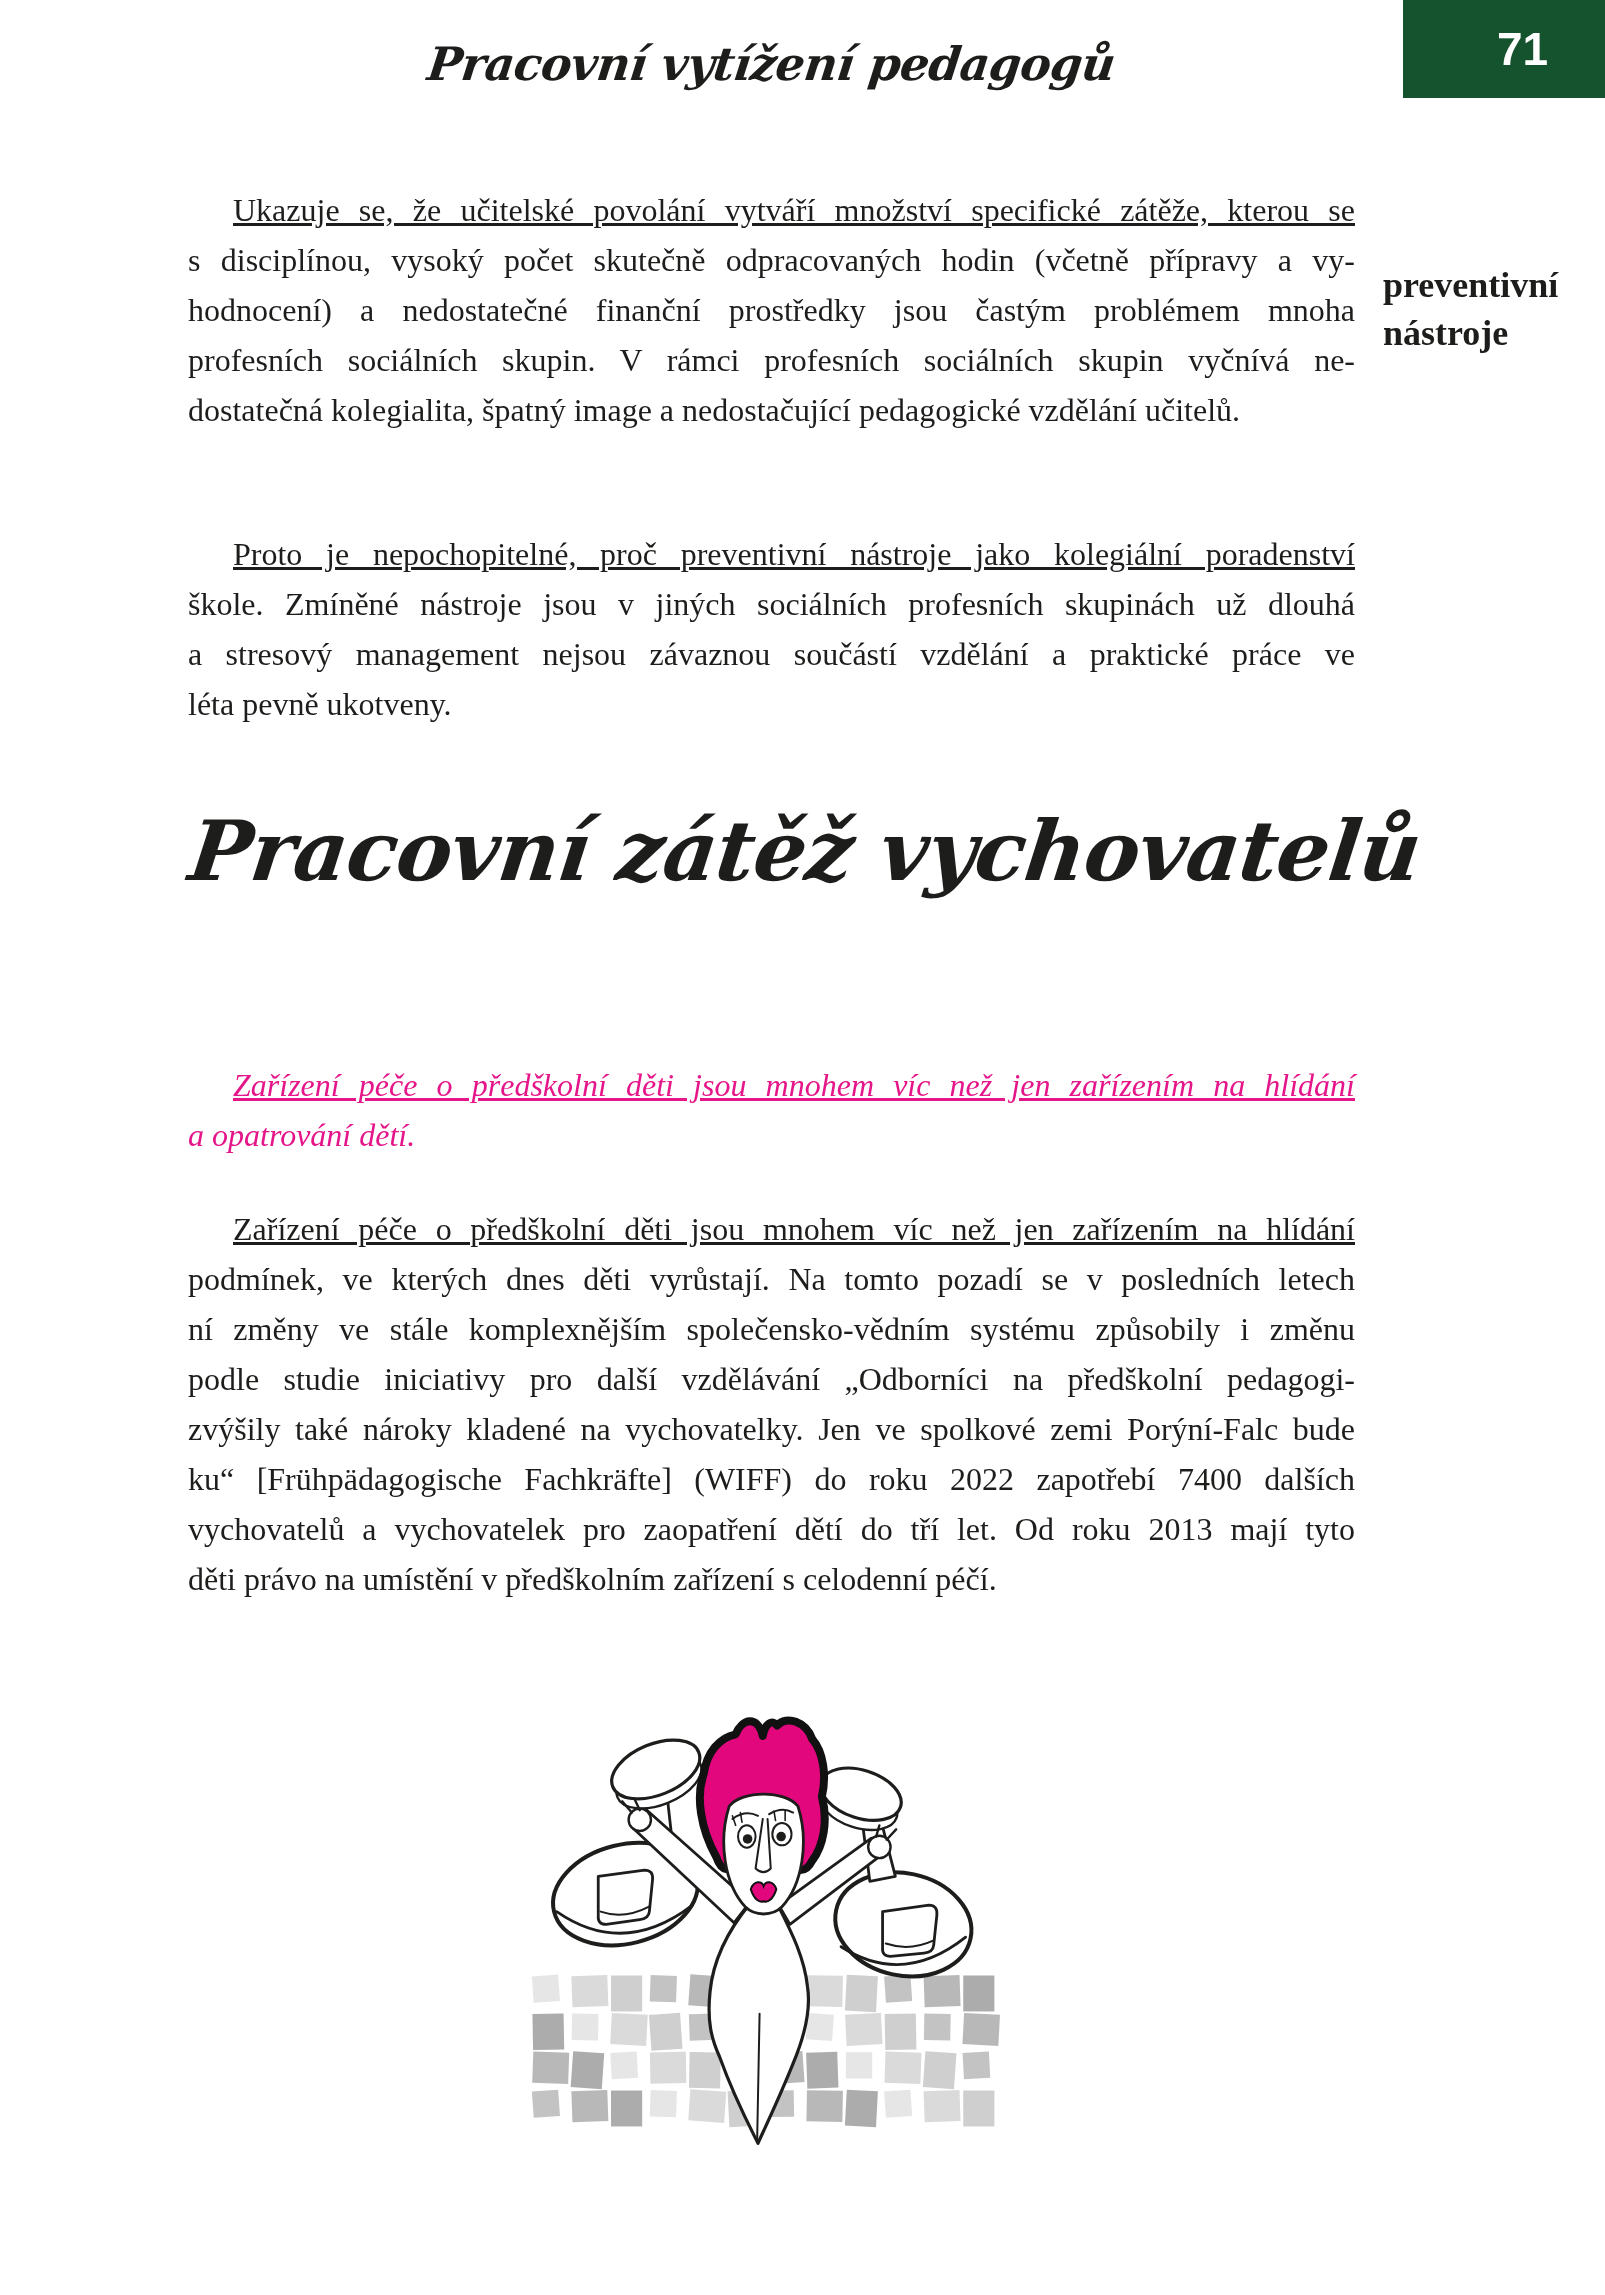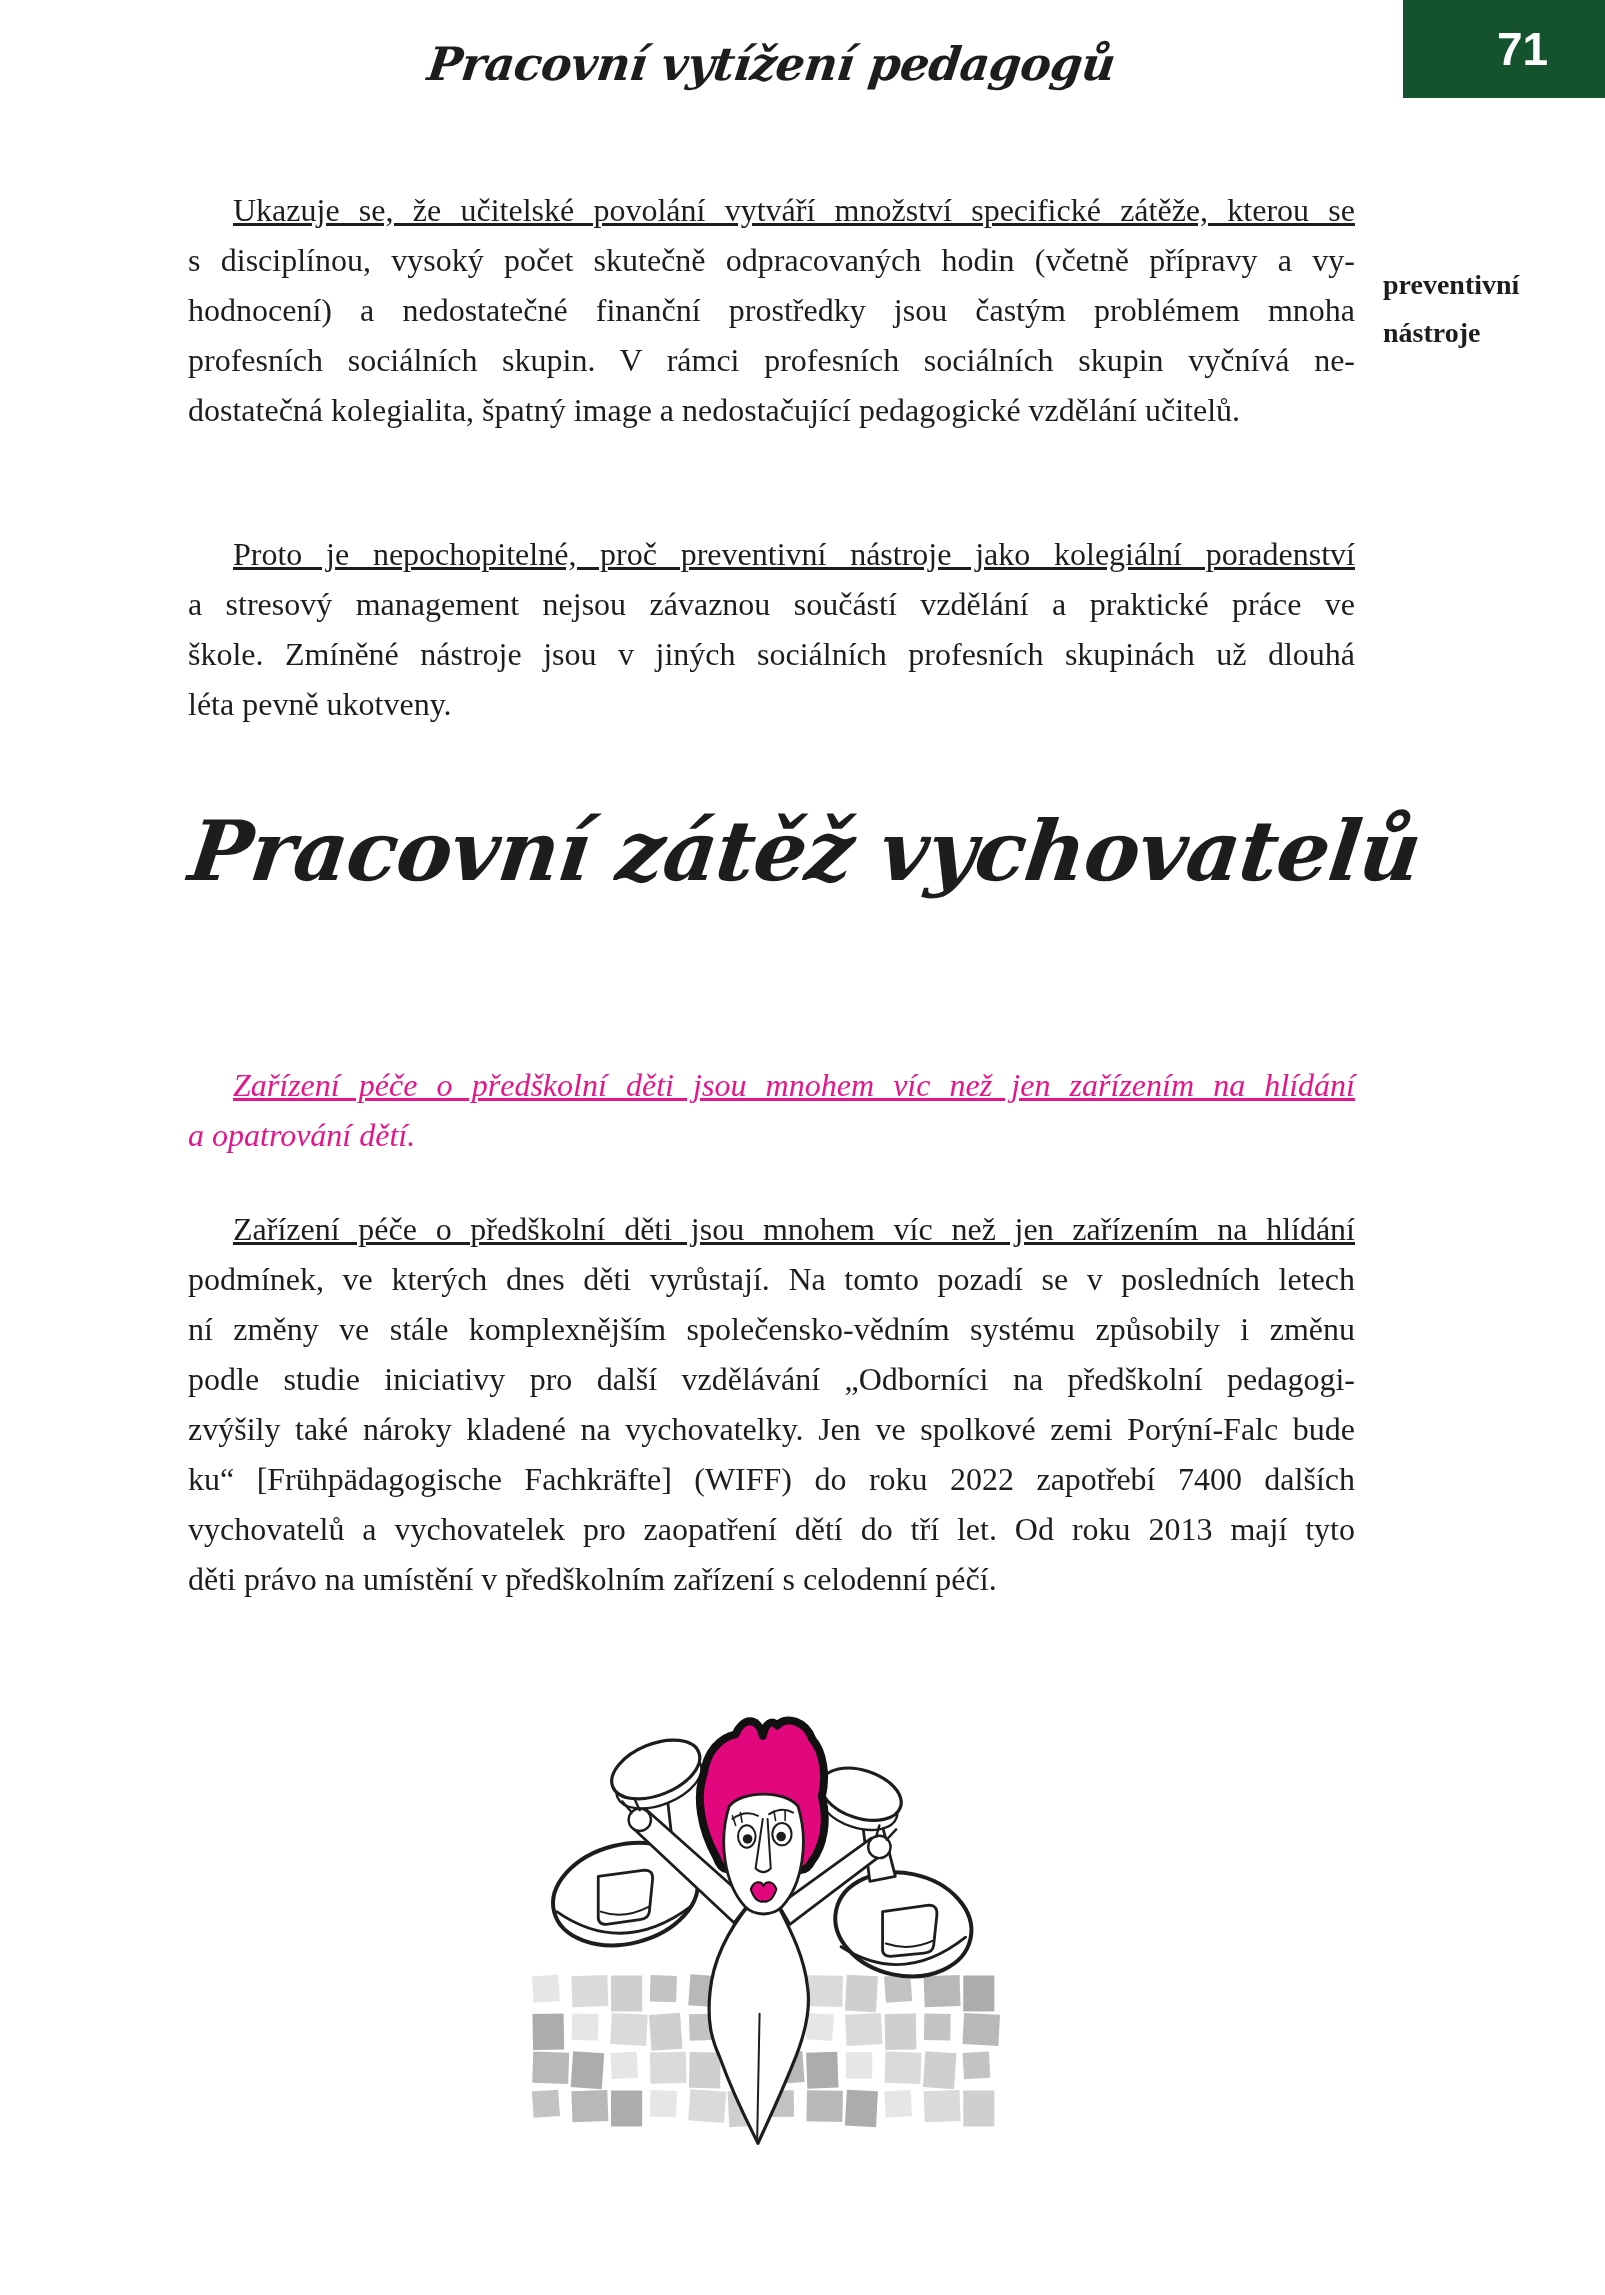--- a/index.html
+++ b/index.html
@@ -38,21 +38,21 @@
     position:absolute;left:188px;width:1167px;
     font-size:32px;line-height:50px;
   }
   .tline{white-space:nowrap;text-align:justify;text-align-last:justify;}
   .tline.last{text-align-last:left;}
   .tline.indent{text-indent:45px;text-decoration:underline;}
   .para.lead{font-style:italic;}
   
   .note{
     position:absolute;left:1383px;top:261px;width:216px;
-    font-weight:bold;font-size:28px;line-height:48px;
+    font-weight:bold;font-size:36px;line-height:48px;
   }
   .note .tline{text-align:left;text-align-last:left;white-space:nowrap;}
   
   .section-heading{
     position:absolute;left:190px;top:799px;width:1199px;
     font-size:83px;line-height:104px;white-space:nowrap;
   }
   .illustration{position:absolute;left:504px;top:1662px;}
 </style>
 </head>
@@ -76,22 +76,22 @@
       <div class="tline last">dostatečná kolegialita, špatný image a nedostačující pedagogické vzdělání učitelů.</div>
     </div>
 
   <div class="note">
       <div class="tline">preventivní</div>
       <div class="tline last">nástroje</div>
     </div>
 
   <div class="para" style="top:529px">
       <div class="tline indent">Proto je nepochopitelné, proč preventivní nástroje jako kolegiální poradenství</div>
+      <div class="tline">škole. Zmíněné nástroje jsou v jiných sociálních profesních skupinách už dlouhá</div>
       <div class="tline">a stresový management nejsou závaznou součástí vzdělání a praktické práce ve</div>
-      <div class="tline">škole. Zmíněné nástroje jsou v jiných sociálních profesních skupinách už dlouhá</div>
       <div class="tline last">léta pevně ukotveny.</div>
     </div>
 
   <div class="section-heading">
     <span class="script">Pracovní zátěž vychovatelů</span>
   </div>
 
   <div class="para lead" style="top: 1060px; color: rgb(229, 21, 138);">
       <div class="tline indent">Zařízení péče o předškolní děti jsou mnohem víc než jen zařízením na hlídání</div>
       <div class="tline last">a opatrování dětí.</div>

